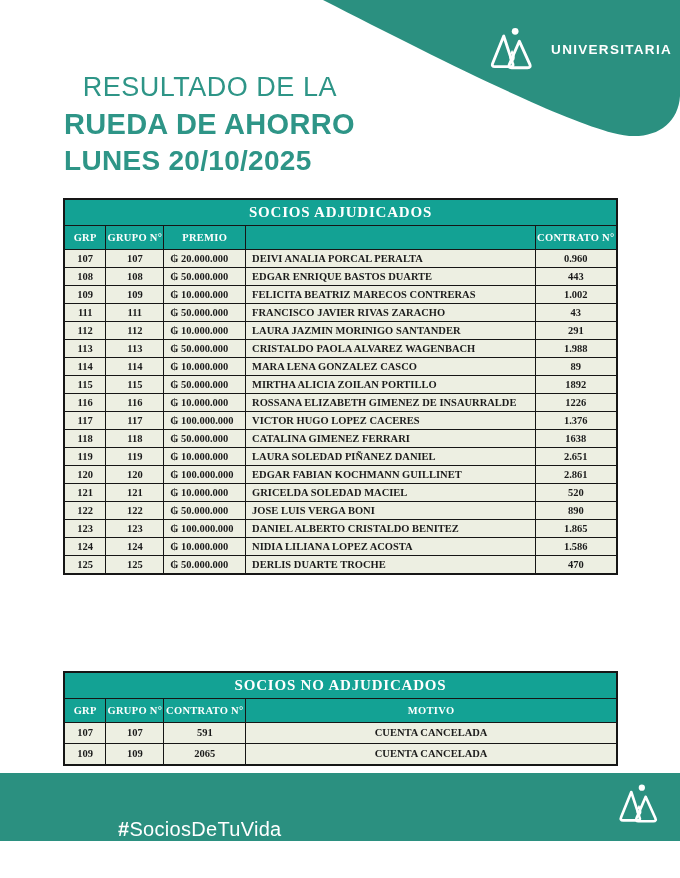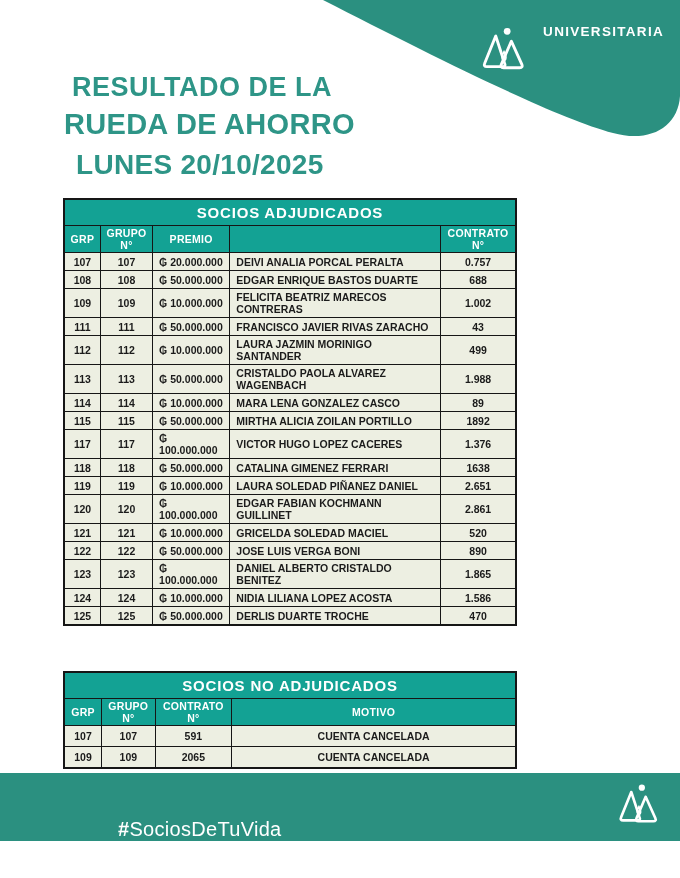--- a/index.html
+++ b/index.html
@@ -3,31 +3,31 @@
 <meta charset="utf-8">
 <style>
   html,body{margin:0;padding:0;background:#e8e8e8;}
   .page{
     position:relative;width:680px;height:878px;background:#ffffff;
     margin:0 auto;overflow:hidden;
     font-family:"Liberation Sans","DejaVu Sans",sans-serif;
   }
   
   .corner{position:absolute;top:0;right:0;width:365px;height:145px;}
-  .brand{position:absolute;top:24px;right:16px;display:flex;gap:14px;}
+  .brand{position:absolute;top:24px;right:8px;display:flex;align-items:center;gap:14px;}
   .brand .logo{width:52px;height:50px;}
   .brand .brand-text{color:#ffffff;font-size:13.5px;font-weight:600;letter-spacing:1.3px;}
   
   .headline{position:absolute;left:64px;top:74px;color:#2E9587;line-height:1.0;}
-  .headline .l1{font-size:27px;font-weight:700;letter-spacing:0.5px;margin:0 0 9px 8px;}
+  .headline .l1{font-size:27px;font-weight:400;letter-spacing:0.5px;margin:0 0 9px 1px;text-align:center;}
   .headline .l2{font-size:29px;font-weight:800;letter-spacing:0.3px;margin:0 0 8px 0;}
-  .headline .l3{font-size:28px;font-weight:800;letter-spacing:0.3px;margin:12px;}
-  
-  .tbl{position:absolute;left:63px;width:454px;border-collapse:collapse;
-       font-family:Liberation Sans, sans-serif;}
+  .headline .l3{font-size:28px;font-weight:800;letter-spacing:0.3px;margin:0;}
+  
+  .tbl{position:absolute;left:63px;width:555px;border-collapse:collapse;
+       font-family:Liberation Serif, serif;}
   .tbl td{border:1px solid #161616;}
   .tbl{border:2px solid #161616;}
   .tbl .title-row td{
     background:#13A294;color:#ffffff;text-align:center;
     font-size:15px;font-weight:800;letter-spacing:0.8px;height:23px;
   }
   .tbl .head-row td{
     background:#13A294;color:#ffffff;text-align:center;
     font-size:10.5px;font-weight:700;letter-spacing:0.3px;height:21px;margin-left:17px;
   }
@@ -98,29 +98,29 @@
         <td>CONTRATO N°</td>
       </tr>
     </thead>
     <tbody>
 
         <tr>
           <td>107</td>
           <td>107</td>
           <td class="al">₲ 20.000.000</td>
           <td class="al">DEIVI ANALIA PORCAL PERALTA</td>
-          <td>0.757</td>
+          <td>0.960</td>
         </tr>
 
         <tr>
           <td>108</td>
           <td>108</td>
           <td class="al">₲ 50.000.000</td>
           <td class="al">EDGAR ENRIQUE BASTOS DUARTE</td>
-          <td>688</td>
+          <td>443</td>
         </tr>
 
         <tr>
           <td>109</td>
           <td>109</td>
           <td class="al">₲ 10.000.000</td>
           <td class="al">FELICITA BEATRIZ MARECOS CONTRERAS</td>
           <td>1.002</td>
         </tr>
 
@@ -131,21 +131,21 @@
           <td class="al">₲ 50.000.000</td>
           <td class="al">FRANCISCO JAVIER RIVAS ZARACHO</td>
           <td>43</td>
         </tr>
 
         <tr>
           <td>112</td>
           <td>112</td>
           <td class="al">₲ 10.000.000</td>
           <td class="al">LAURA JAZMIN MORINIGO SANTANDER</td>
-          <td>499</td>
+          <td>291</td>
         </tr>
 
         <tr>
           <td>113</td>
           <td>113</td>
           <td class="al">₲ 50.000.000</td>
           <td class="al">CRISTALDO PAOLA ALVAREZ WAGENBACH</td>
           <td>1.988</td>
         </tr>
 
@@ -158,20 +158,27 @@
         </tr>
 
         <tr>
           <td>115</td>
           <td>115</td>
           <td class="al">₲ 50.000.000</td>
           <td class="al">MIRTHA ALICIA ZOILAN PORTILLO</td>
           <td>1892</td>
         </tr>
 
+        <tr>
+          <td>116</td>
+          <td>116</td>
+          <td class="al">₲ 10.000.000</td>
+          <td class="al">ROSSANA ELIZABETH GIMENEZ DE INSAURRALDE</td>
+          <td>1226</td>
+        </tr>
 
         <tr>
           <td>117</td>
           <td>117</td>
           <td class="al">₲ 100.000.000</td>
           <td class="al">VICTOR HUGO LOPEZ CACERES</td>
           <td>1.376</td>
         </tr>
 
         <tr>

